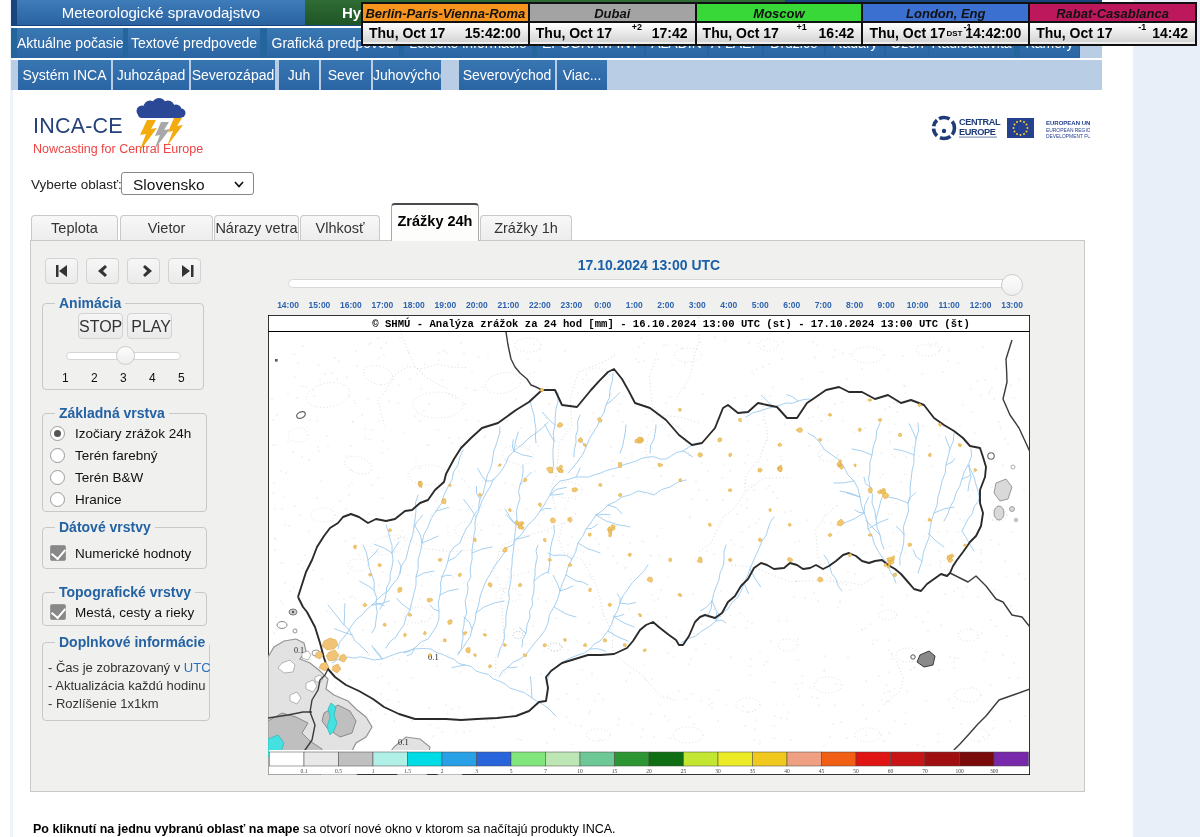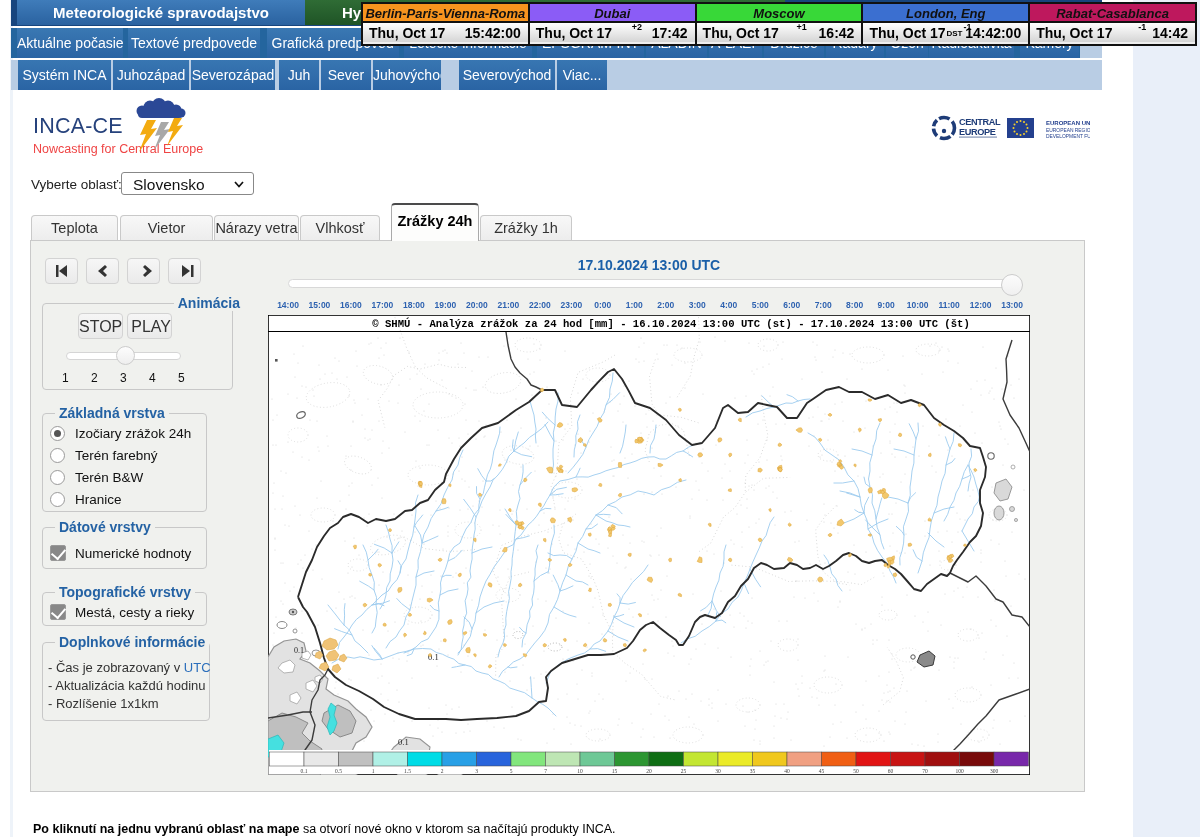--- a/index.html
+++ b/index.html
@@ -2,21 +2,21 @@
 <html><head>
 <meta charset="utf-8">
 <style>
 * { margin:0; padding:0; box-sizing:border-box; }
 html,body { width:1200px; height:837px; background:#fff; font-family:"Liberation Sans", sans-serif; overflow:hidden; position:relative; }
 .abs { position:absolute; }
 
 #rightcol { left:1133px; top:0; width:67px; height:837px; background:#e9eff9; }
 #leftline { left:10px; top:0; width:3px; height:837px; background:#eef3f9; }
 #row1 { left:11px; top:0; width:1091px; height:26px; background:#17457e; }
-#tab-met { left:17px; top:0; width:288px; height:25px; background:linear-gradient(#3f7cba,#2a62a0); color:#fff; font-size:15px; font-weight:bold; text-align:center; line-height:25px; }
+#tab-met { left:17px; top:0; width:288px; height:25px; background:linear-gradient(#3f7cba,#2a62a0); color:#fff; font-size:15px; font-weight:normal; text-align:center; line-height:25px; }
 #tab-hyd { left:305px; top:0; width:480px; height:25px; background:linear-gradient(#2f6c35,#1f5426); color:#fff; font-size:15px; font-weight:bold; padding-left:37px; line-height:25px; }
 #row2 { left:11px; top:28px; width:1069px; height:30px; background:#24659e; overflow:hidden; }
 .t2 { position:absolute; top:0; height:30px; white-space:nowrap; overflow:hidden; background:linear-gradient(#3a78b3,#2a64a4); color:#fff; font-size:14px; text-align:center; line-height:30px; }
 #row3 { left:11px; top:60px; width:1091px; height:30px; background:#b9cde4; overflow:hidden; }
 .t3 { position:absolute; top:0; height:30px; white-space:nowrap; overflow:hidden; background:linear-gradient(#3876b2,#2a64a4); color:#fff; font-size:14px; text-align:center; line-height:30px; }
 
 #clock { left:361px; top:2px; width:836px; height:44px; border:2px solid #111; background:#eee; display:flex; }
 .ccell { flex:1; border-right:2px solid #111; position:relative; }
 .ccell:last-child { border-right:none; }
 .chead { height:19px; font-size:13px; font-weight:bold; font-style:italic; text-align:center; line-height:19px; color:#111; border-bottom:2px solid #111; }
@@ -90,21 +90,21 @@
 
 <div class="abs" id="clock">
   <div class="ccell">
       <div class="chead" style="background:#f7941e;">Berlin-Paris-Vienna-Roma</div>
     <div class="ctime">
         <span class="d">Thu, Oct 17</span>
         <span class="t">15:42:00</span>
       </div>
     </div>
   <div class="ccell">
-      <div class="chead" style="background:#8b5cf6;">Dubai</div>
+      <div class="chead" style="background:#a3a3a3;">Dubai</div>
     <div class="ctime">
         <span class="d">Thu, Oct 17</span>
         <span class="sup" style="left:102px;">+2</span>
         <span class="t">17:42</span>
       </div>
     </div>
   <div class="ccell">
       <div class="chead" style="background:#38d838;">Moscow</div>
     <div class="ctime">
         <span class="d">Thu, Oct 17</span>
@@ -204,21 +204,21 @@
         <path d="M60 7 L53 13 L60 19 L62 17 L58 13 L62 9 Z"></path>
       </g>
     <g fill="#333">
         <path d="M100 7 L107 13 L100 19 L98 17 L102 13 L98 9 Z"></path>
       </g>
     <g fill="#333">
         <path d="M137 7 L137 19 L145 13 Z"></path>
         <rect x="146" y="7" width="2.5" height="12"></rect>
       </g>
   </svg>
-  <fieldset class="fs" style="left:42px; top:295px; width:191px; height:95px;text-align:right;">
+  <fieldset class="fs" style="left:42px; top:295px; width:162px; height:95px;">
       <legend>Animácia</legend>
     </fieldset>
   <div class="btn" style="left:78px; top:313px; width:45px; height:26px; line-height:25px;">STOP</div>
   <div class="btn" style="left:127px; top:313px; width:45px; height:26px; line-height:25px;">PLAY</div>
   <div class="abs" style="left:66px; top:352px; width:115px; height:8px; border:1px solid #d5d5d5; border-radius:4px; background:#fff;"></div>
   <div class="abs" style="left:116px; top:346px; width:19px; height:19px; border:1px solid #ccc; border-radius:50%; background:linear-gradient(#fdfdfd,#eee); z-index:2;"></div>
   <div class="ctrl-label" style="left:62px; top:371px; font-size:12px;">1</div>
   <div class="ctrl-label" style="left:91px; top:371px; font-size:12px;">2</div>
   <div class="ctrl-label" style="left:120px; top:371px; font-size:12px;">3</div>
   <div class="ctrl-label" style="left:149px; top:371px; font-size:12px;">4</div>

